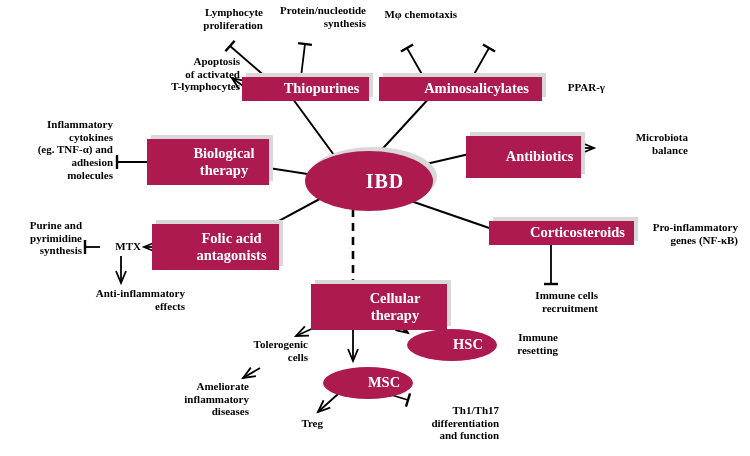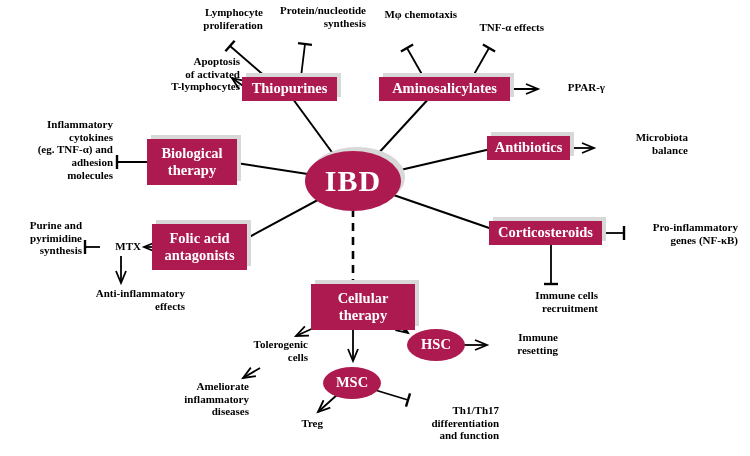--- a/index.html
+++ b/index.html
@@ -5,25 +5,25 @@
   html,body{margin:0;padding:0;background:#ffffff;}
   #canvas{
     position:relative;width:750px;height:456px;background:#ffffff;
     font-family:"Liberation Serif", serif;overflow:hidden;
   }
   #edges{position:absolute;left:0;top:0;}
   .node{
     position:absolute;background:#AD1A4F;color:#ffffff;font-weight:bold;
     display:flex;align-items:center;justify-content:center;text-align:center;
     white-space:pre-line;box-shadow:4px -4px 0 #d8d8d8;
-    font-size:14.5px;line-height:1.2;
+    font-size:14.5px;line-height:1.2;padding-left:32px;
   }
   .pill{border-radius:50%;}
   .noshadow{box-shadow:none;text-align:center;}
-  #node-ibd{font-size:30px;letter-spacing:1px;}
+  #node-ibd{font-size:20px;letter-spacing:1px;}
   .lbl{
     position:absolute;color:#000;font-weight:bold;font-size:11px;
     line-height:1.15;text-align:right;white-space:pre-line;
   }
 </style>
 </head>
 <body>
 
 <div id="canvas">
 
@@ -72,35 +72,34 @@
     <line x1="375" y1="390" x2="408" y2="400" stroke="#000" stroke-width="1.8" marker-end="url(#m-tee)"></line>
     <line x1="260" y1="368" x2="243" y2="378" stroke="#000" stroke-width="1.8" marker-end="url(#m-arrow)"></line>
   </svg>
 
   <div class="node pill" id="node-ibd" style="left:305px;top:151px;width:96px;height:60px">IBD</div>
 
   <div class="node" style="left:242px;top:77px;width:95px;height:24px">Thiopurines</div>
   <div class="node" style="left:379px;top:77px;width:131px;height:24px">Aminosalicylates</div>
   <div class="node" style="left:147px;top:139px;width:90px;height:46px">Biological
 therapy</div>
-  <div class="node" style="left:487px;top:136px;width:83px;height:24px">Antibiotics</div>
+  <div class="node" style="left:466px;top:136px;width:83px;height:42px">Antibiotics</div>
   <div class="node" style="left:152px;top:224px;width:95px;height:46px">Folic acid
 antagonists</div>
   <div class="node" style="left:489px;top:221px;width:113px;height:24px">Corticosteroids</div>
   <div class="node" style="left:311px;top:284px;width:104px;height:46px">Cellular
 therapy</div>
   <div class="node pill noshadow" style="left:407px;top:329px;width:58px;height:32px">HSC</div>
   <div class="node pill noshadow" style="left:323px;top:367px;width:58px;height:32px">MSC</div>
 
   <div class="lbl" style="left:148px;top:6px;width:115px">Lymphocyte
 proliferation</div>
   <div class="lbl" style="left:248px;top:4px;width:118px">Protein/nucleotide
 synthesis</div>
   <div class="lbl" style="left:355px;top:8px;width:102px">Mφ chemotaxis</div>
-  <div class="lbl" style="left:452px;top:21px;width:92px">TNF-α effects</div>
   <div class="lbl" style="left:132px;top:55px;width:108px">Apoptosis
 of activated
 T-lymphocytes</div>
   <div class="lbl" style="left:543px;top:81px;width:62px">PPAR-γ</div>
   <div class="lbl" style="left:8px;top:118px;width:105px">Inflammatory
 cytokines
 (eg. TNF-α) and
 adhesion
 molecules</div>
   <div class="lbl" style="left:598px;top:131px;width:90px">Microbiota

